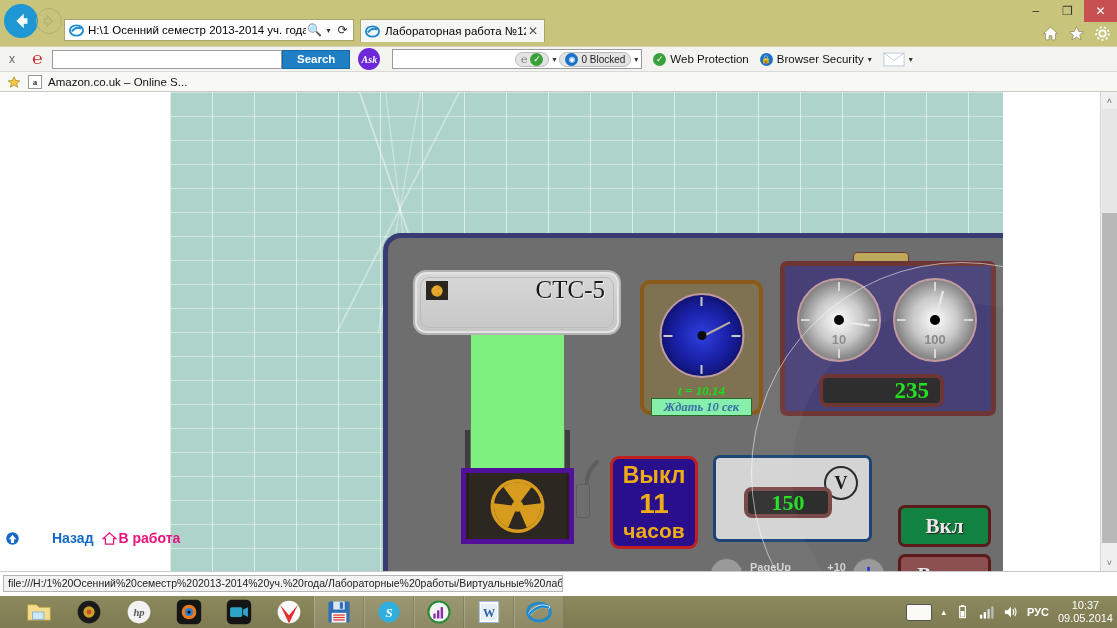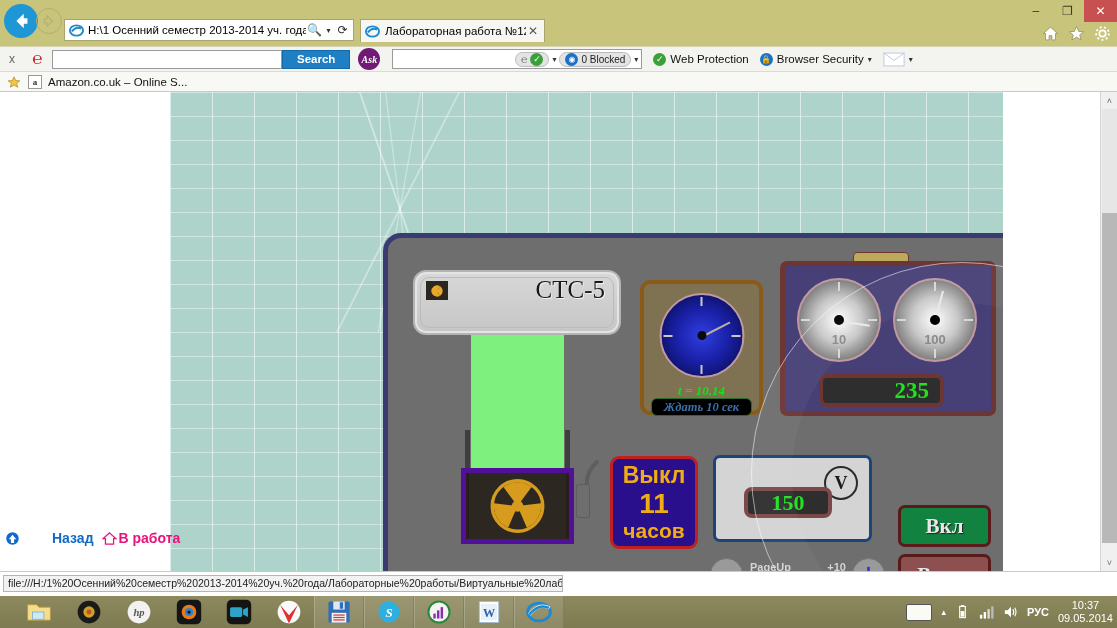--- a/index.html
+++ b/index.html
@@ -70,21 +70,21 @@
   .ask-logo-a { width: 26px; text-align: center; font-size: 17px; color: #d3202a;
                 font-family: "Liberation Serif", serif; font-style: italic; font-weight: bold; }
   .ask-input {
     width: 230px; height: 19px; background: #fff; border: 1px solid #9a9a9a; margin-left: 2px;
   }
   .ask-search {
     height: 19px; padding: 0 14px; background: #1e7fc4; color: #fff; font-size: 11.5px;
     font-weight: bold; display: flex; align-items: center; border: 1px solid #1368a5;
   }
   .ask-badge {
-    width: 22px; height: 22px; border-radius: 50%; background: #701a75; color: #fff;
+    width: 22px; height: 22px; border-radius: 50%; background: #6d28d9; color: #fff;
     font-size: 10px; font-weight: bold; font-style: italic; display: flex;
     align-items: center; justify-content: center; margin-left: 8px;
     font-family: "Liberation Serif", serif;
   }
   .av-field {
     margin-left: 12px; width: 250px; height: 20px; background: #fff; border: 1px solid #9a9a9a;
     display: flex; align-items: center; justify-content: flex-end; padding-right: 3px; gap: 3px;
   }
   .av-pill {
     display: flex; align-items: center; gap: 3px; background: #e4e4e4; border: 1px solid #bbb;
@@ -208,21 +208,21 @@
     position: absolute; left: 50%; top: 50%; width: 9px; height: 9px; margin: -4.5px;
     border-radius: 50%; background: #0a0a0a;
   }
   .clock-t {
     position: absolute; left: 0; right: 0; top: 99px; text-align: center;
     font-family: "Liberation Serif", serif; font-weight: bold; font-style: italic;
     font-size: 13px; color: #16e016;
   }
   .clock-btn {
     position: absolute; left: 7px; right: 7px; top: 114px; height: 18px;
-    background: #000000; border: 1px solid #2a6b2a; border-radius: 6px;
+    background: #86efac; border: 1px solid #2a6b2a; border-radius: 0;
     display: flex; align-items: center; justify-content: center;
     font-family: "Liberation Serif", serif; font-weight: bold; font-style: italic;
     font-size: 12.5px; color: #3a6fa8;
   }
 
   
   .meter-mod {
     position: absolute; left: 392px; top: 23px; width: 216px; height: 155px;
     background: #474077; border: 5px solid #6e3535; border-radius: 7px;
   }

